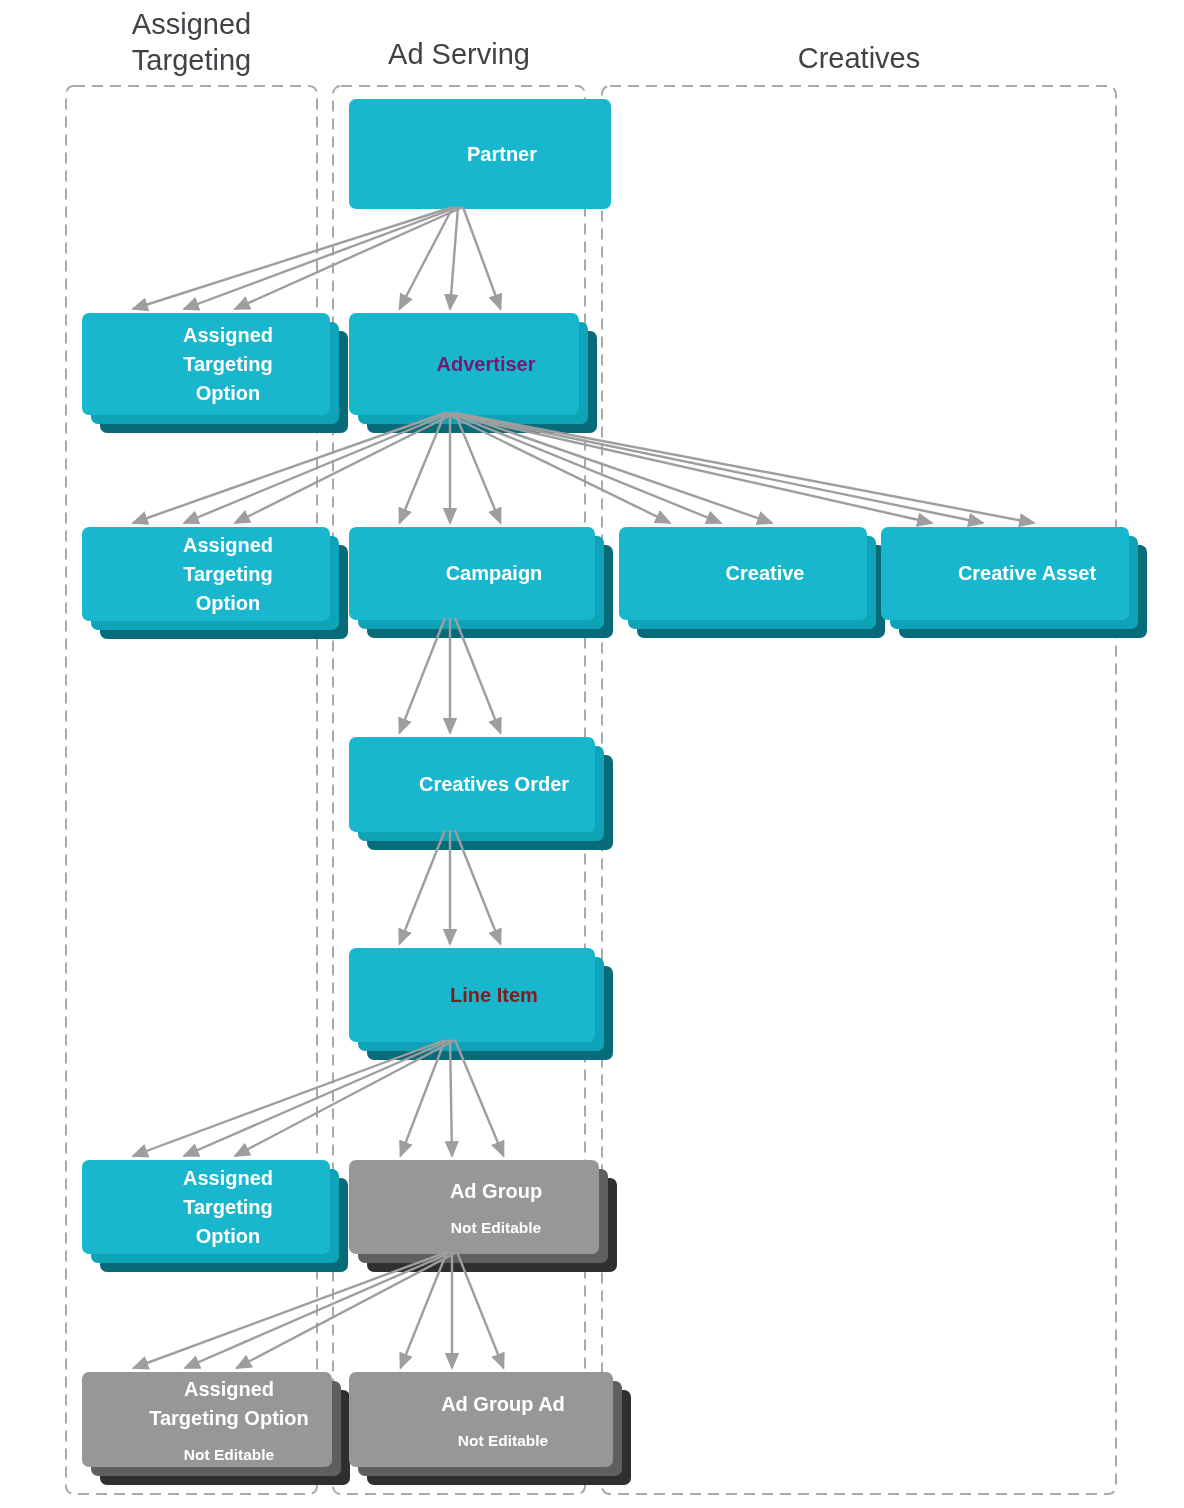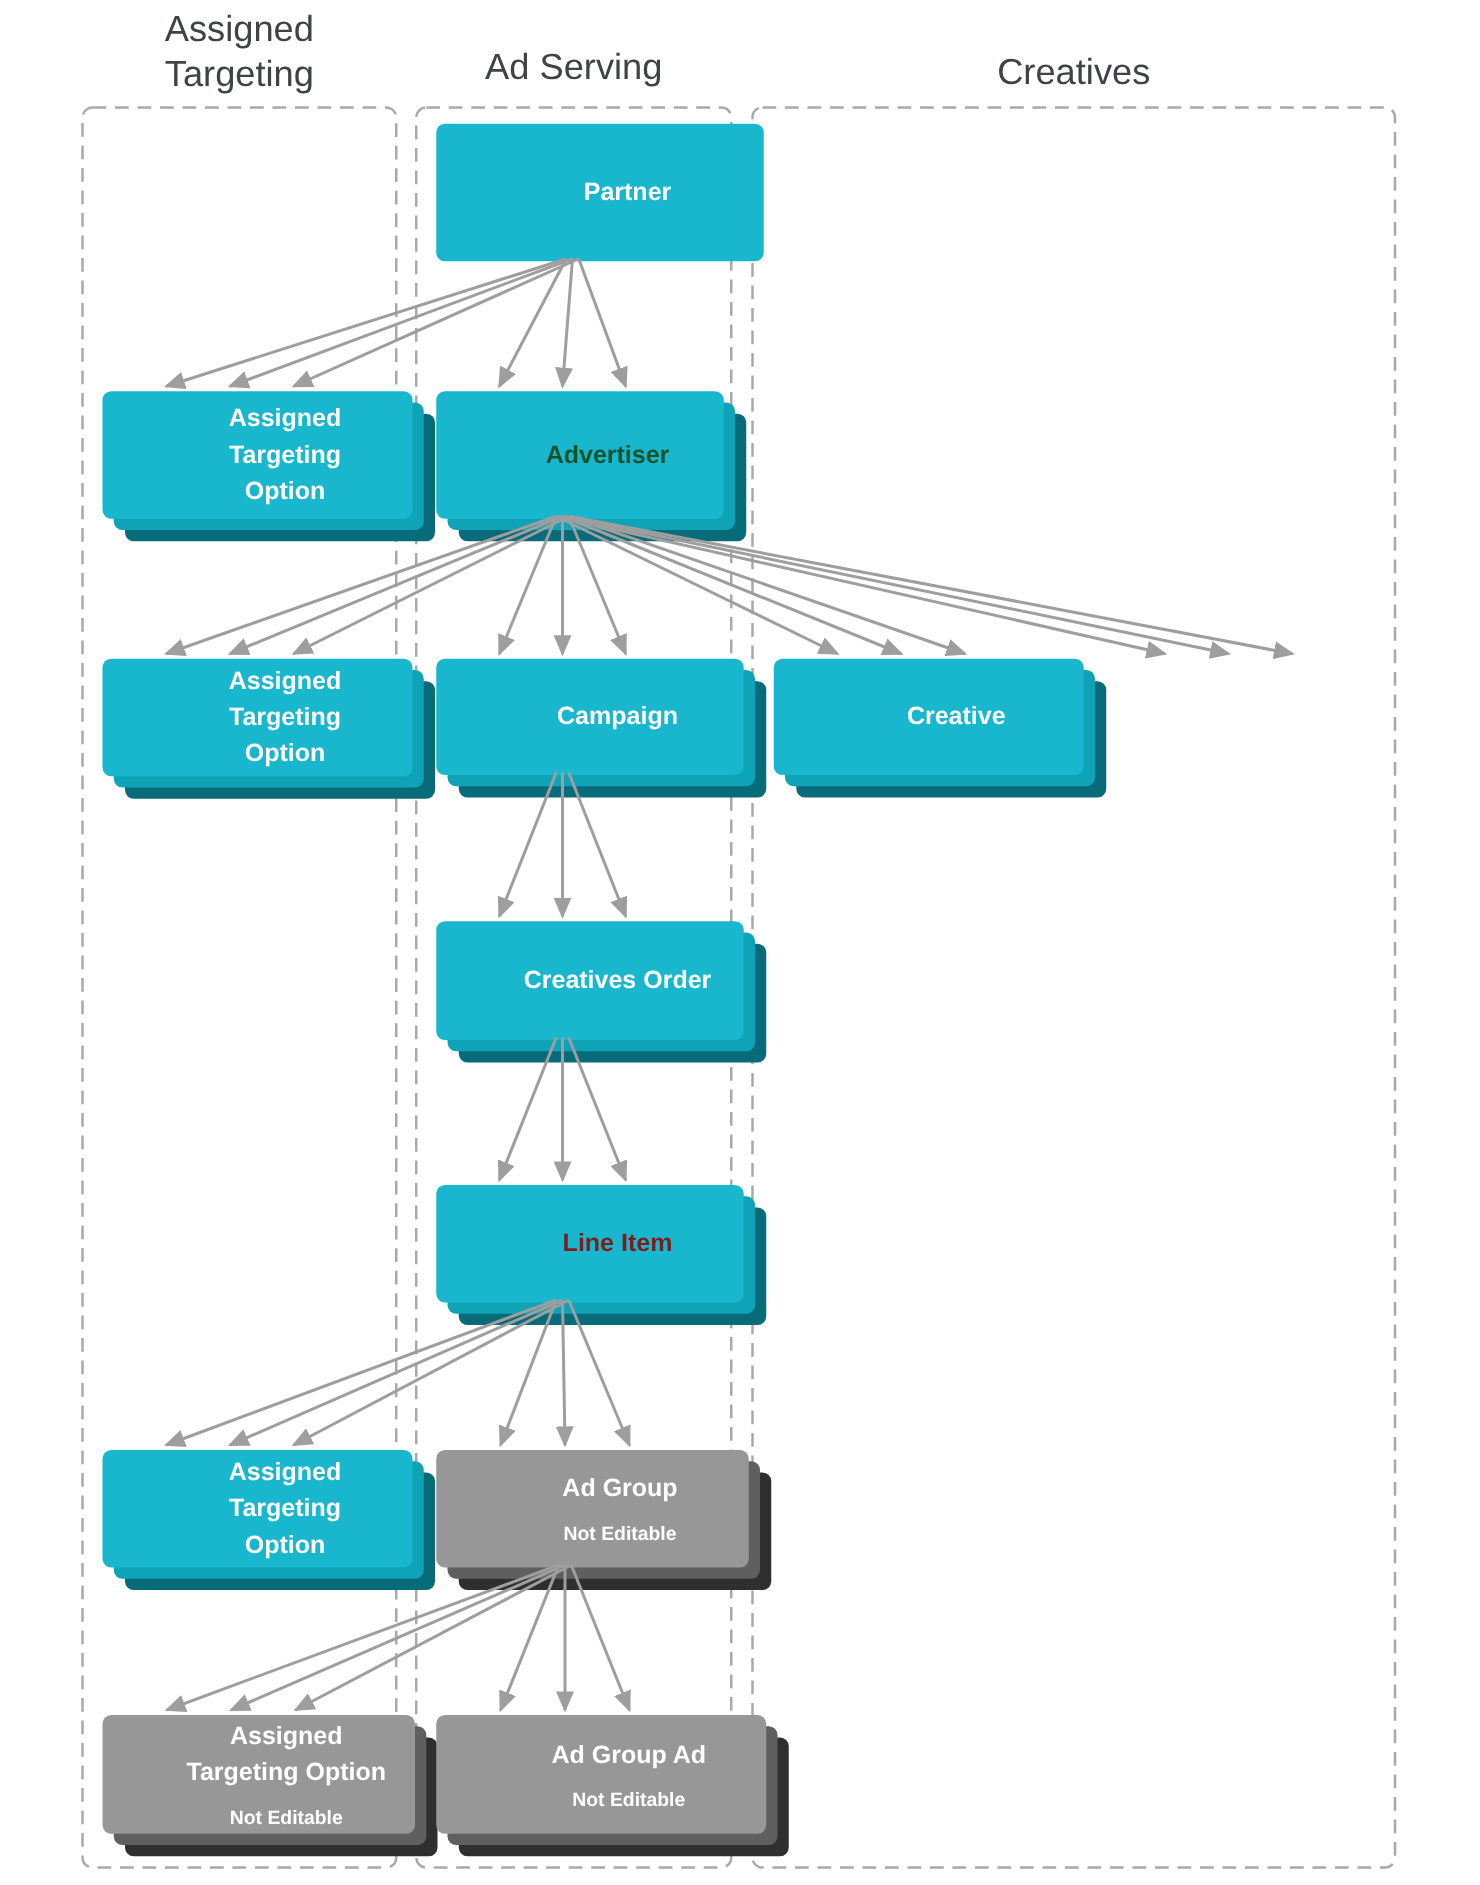--- a/index.html
+++ b/index.html
@@ -69,40 +69,45 @@
           <div>Partner</div>
         </div>
       </div>
       <div class="node teal" style="left: 82px; top: 313px; width: 204px; height: 102px; color: rgb(255, 255, 255);">
         <div class="node-title">
           <div>Assigned</div>
           <div>Targeting</div>
           <div>Option</div>
         </div>
       </div>
-      <div class="node teal" style="left: 349px; top: 313px; width: 186px; height: 102px; color: #14532d;">
+      <div class="node teal" style="left: 349px; top: 313px; width: 186px; height: 102px; color: #701a75;">
         <div class="node-title">
           <div>Advertiser</div>
         </div>
       </div>
       <div class="node teal" style="left: 82px; top: 527px; width: 204px; height: 94px; color: rgb(255, 255, 255);">
         <div class="node-title">
           <div>Assigned</div>
           <div>Targeting</div>
           <div>Option</div>
         </div>
       </div>
       <div class="node teal" style="left: 349px; top: 527px; width: 202px; height: 93px; color: rgb(255, 255, 255);">
         <div class="node-title">
           <div>Campaign</div>
         </div>
       </div>
       <div class="node teal" style="left: 619px; top: 527px; width: 204px; height: 93px; color: rgb(255, 255, 255);">
         <div class="node-title">
           <div>Creative</div>
+        </div>
+      </div>
+      <div class="node teal" style="left: 881px; top: 527px; width: 204px; height: 93px; color: rgb(255, 255, 255);">
+        <div class="node-title">
+          <div>Creative Asset</div>
         </div>
       </div>
       <div class="node teal" style="left: 349px; top: 737px; width: 202px; height: 95px; color: rgb(255, 255, 255);">
         <div class="node-title">
           <div>Creatives Order</div>
         </div>
       </div>
       <div class="node teal" style="left: 349px; top: 948px; width: 202px; height: 94px; color: #7f1d1d;">
         <div class="node-title">
           <div>Line Item</div>

